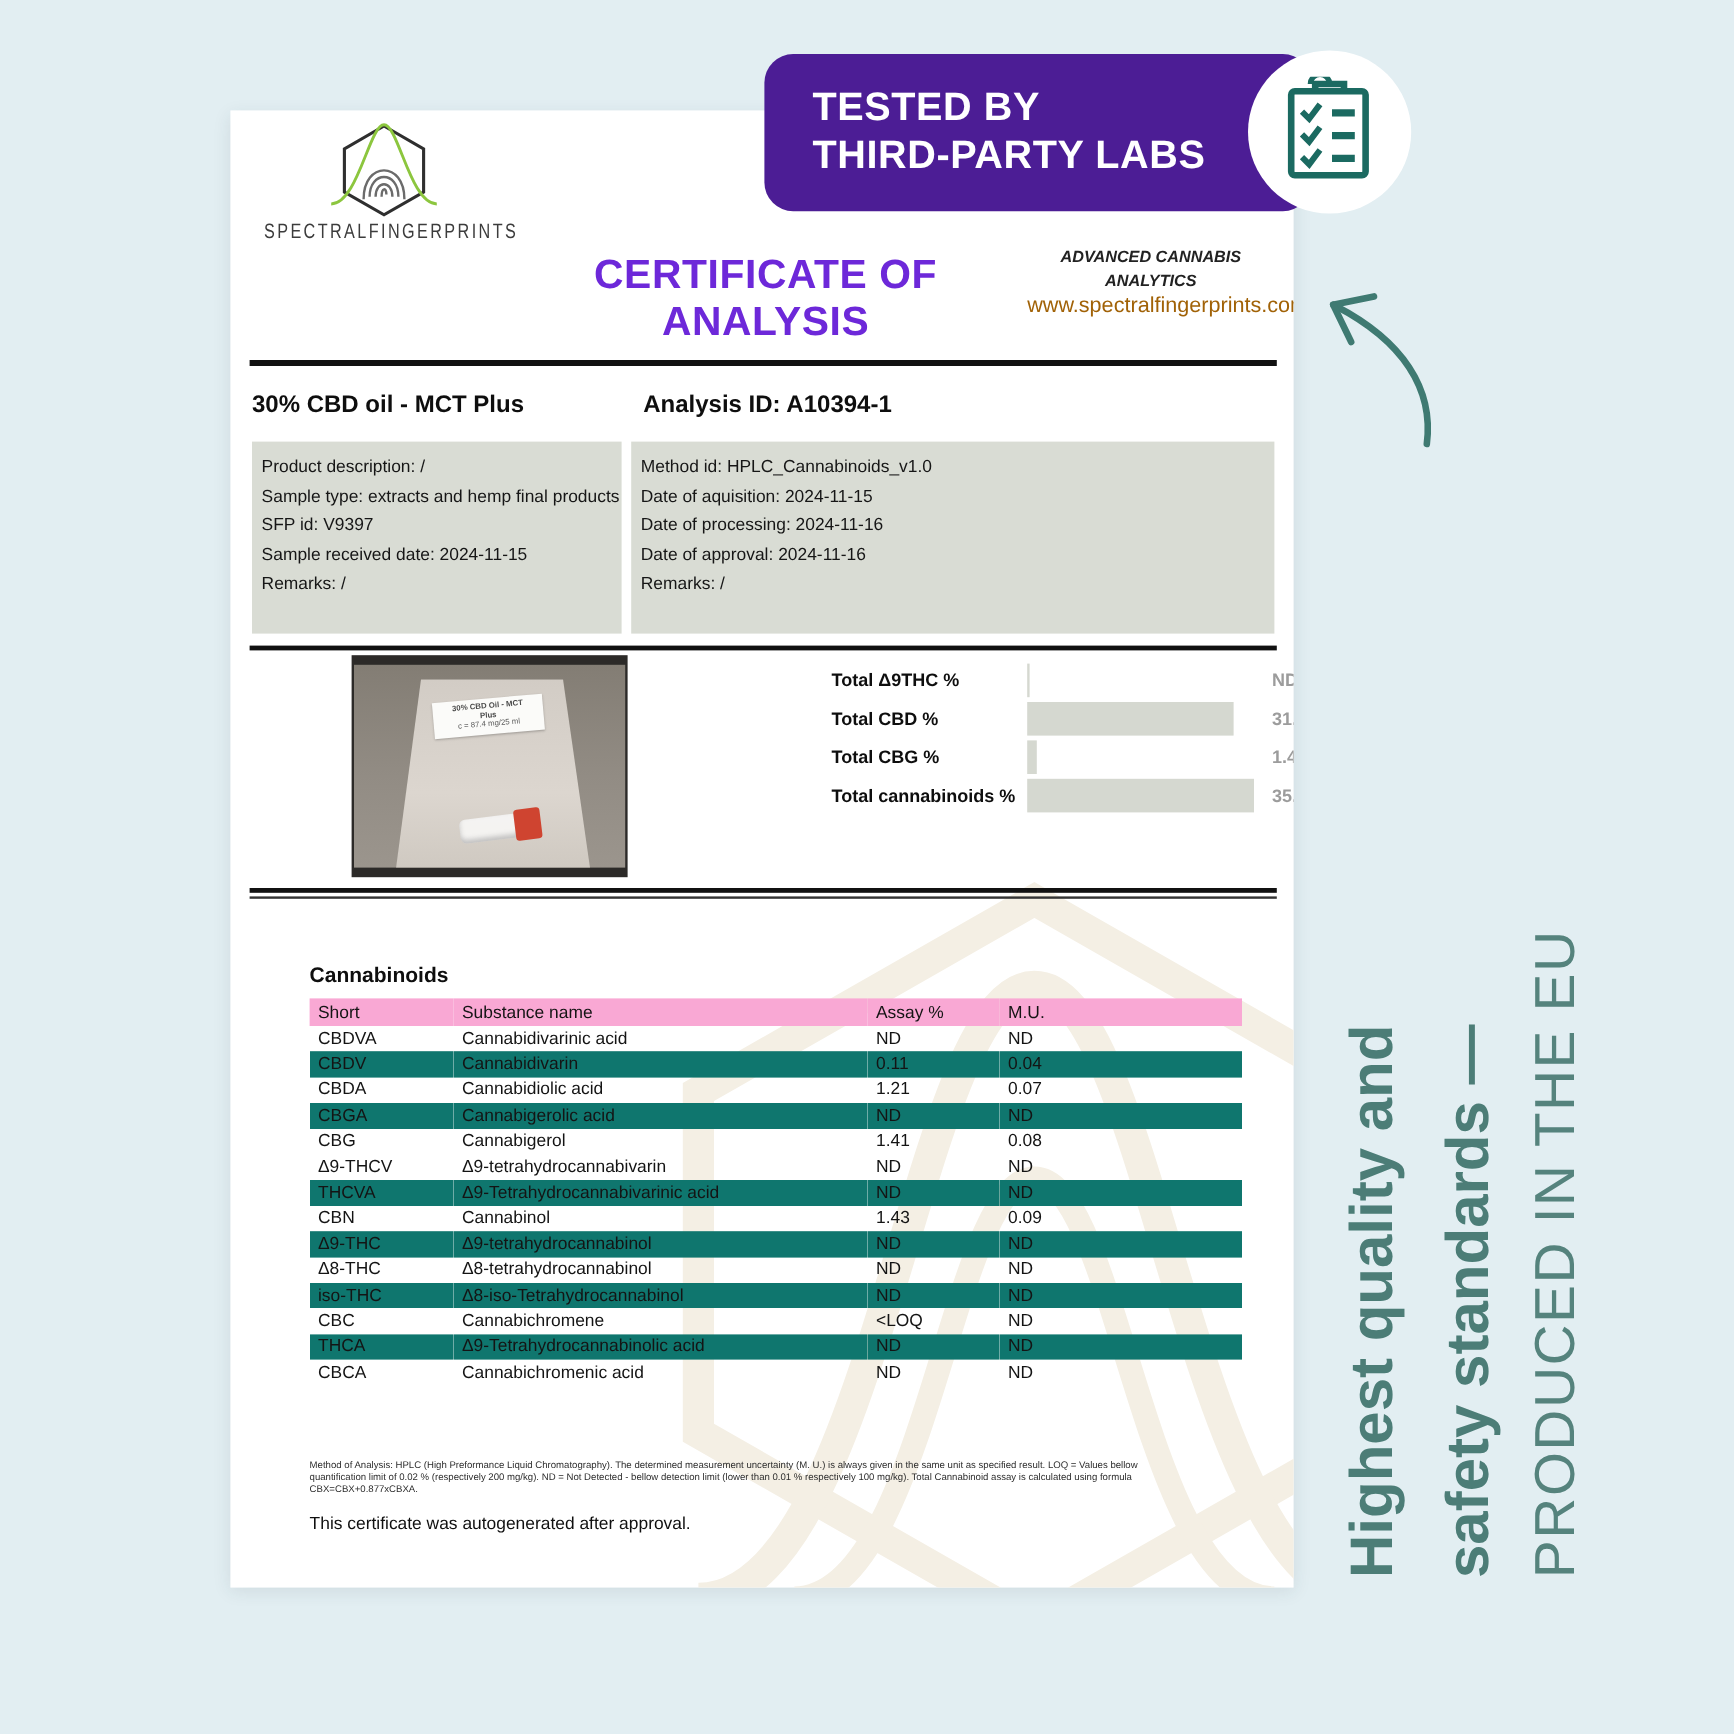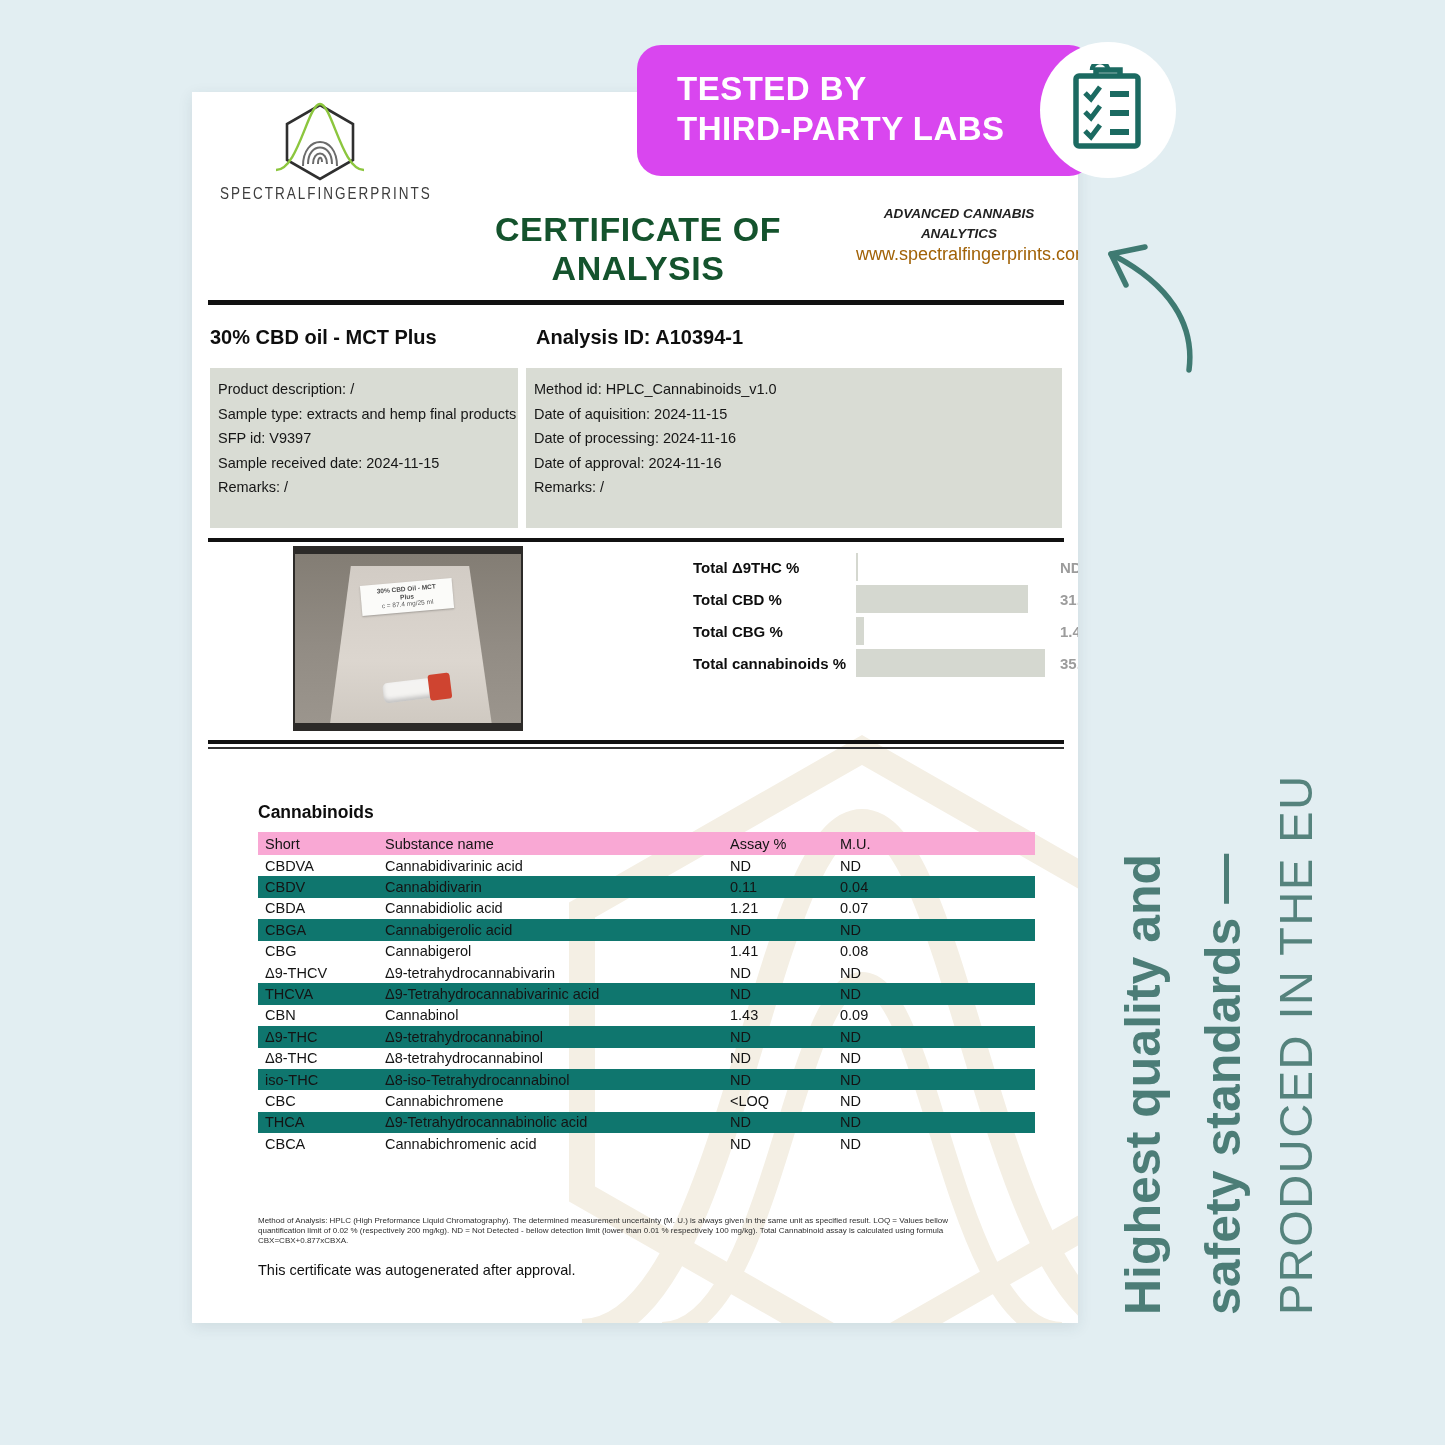--- a/index.html
+++ b/index.html
@@ -1,37 +1,37 @@
 <!DOCTYPE html>
 <html><head>
 <meta charset="utf-8">
 <style>
   html,body{margin:0;padding:0;}
   body{background:#e2eef2;font-family:"Liberation Sans", sans-serif;}
   .canvas{position:relative;width:1445px;height:1445px;background:#e2eef2;overflow:hidden;}
 
   
-  .badge{position:absolute;left:637px;top:45px;width:456px;height:131px;background:#d946ef;border-radius:24px;z-index:5;}
+  .badge{position:absolute;left:637px;top:45px;width:456px;height:131px;background:#4c1d95;border-radius:24px;z-index:5;}
   .badge-text{padding:24px 0 0 40px;color:#ffffff;font-size:33px;font-weight:800;line-height:40px;letter-spacing:.5px;}
   .badge-circle{position:absolute;left:1040px;top:42px;width:136px;height:136px;background:#ffffff;border-radius:50%;z-index:6;display:flex;align-items:center;justify-content:center;}
 
   
   .arrow{position:absolute;left:1085px;top:228px;z-index:4;}
 
   
   .page{position:absolute;left:192px;top:92px;width:886px;height:1231px;background:#ffffff;box-shadow:0 4px 14px rgba(40,60,70,.10);overflow:hidden;z-index:2;}
   .page > *{position:absolute;}
 
   .watermark{left:330px;top:640px;pointer-events:none;}
 
   
   .logo{left:28px;top:6px;width:200px;text-align:center;}
   .logo-mark{display:block;margin:0 auto;}
   .logo-text{display:inline-block;font-size:13.5px;letter-spacing:2px;color:#3c3c3c;transform:scaleY(1.28);transform-origin:top;white-space:nowrap;}
-  .coa-title{left:231px;top:118px;width:430px;text-align:center;font-size:34px;font-weight:700;color:#14532d;letter-spacing:.5px;}
+  .coa-title{left:231px;top:118px;width:430px;text-align:center;font-size:34px;font-weight:700;color:#6d28d9;letter-spacing:.5px;}
   .tagline{left:664px;top:112px;width:206px;text-align:center;line-height:20px;}
   .tagline-main{font-size:13.5px;font-style:italic;font-weight:600;color:#222222;}
   .tagline-url{font-size:18px;color:#a16207;}
 
   .rule{background:#111111;left:16px;width:856px;}
   .rule-1{top:208px;height:5px;}
   .rule-2{top:446px;height:4px;}
   .rule-3{top:648px;height:4px;}
   .rule-3b{top:655px;height:2px;background:#333;}
 

